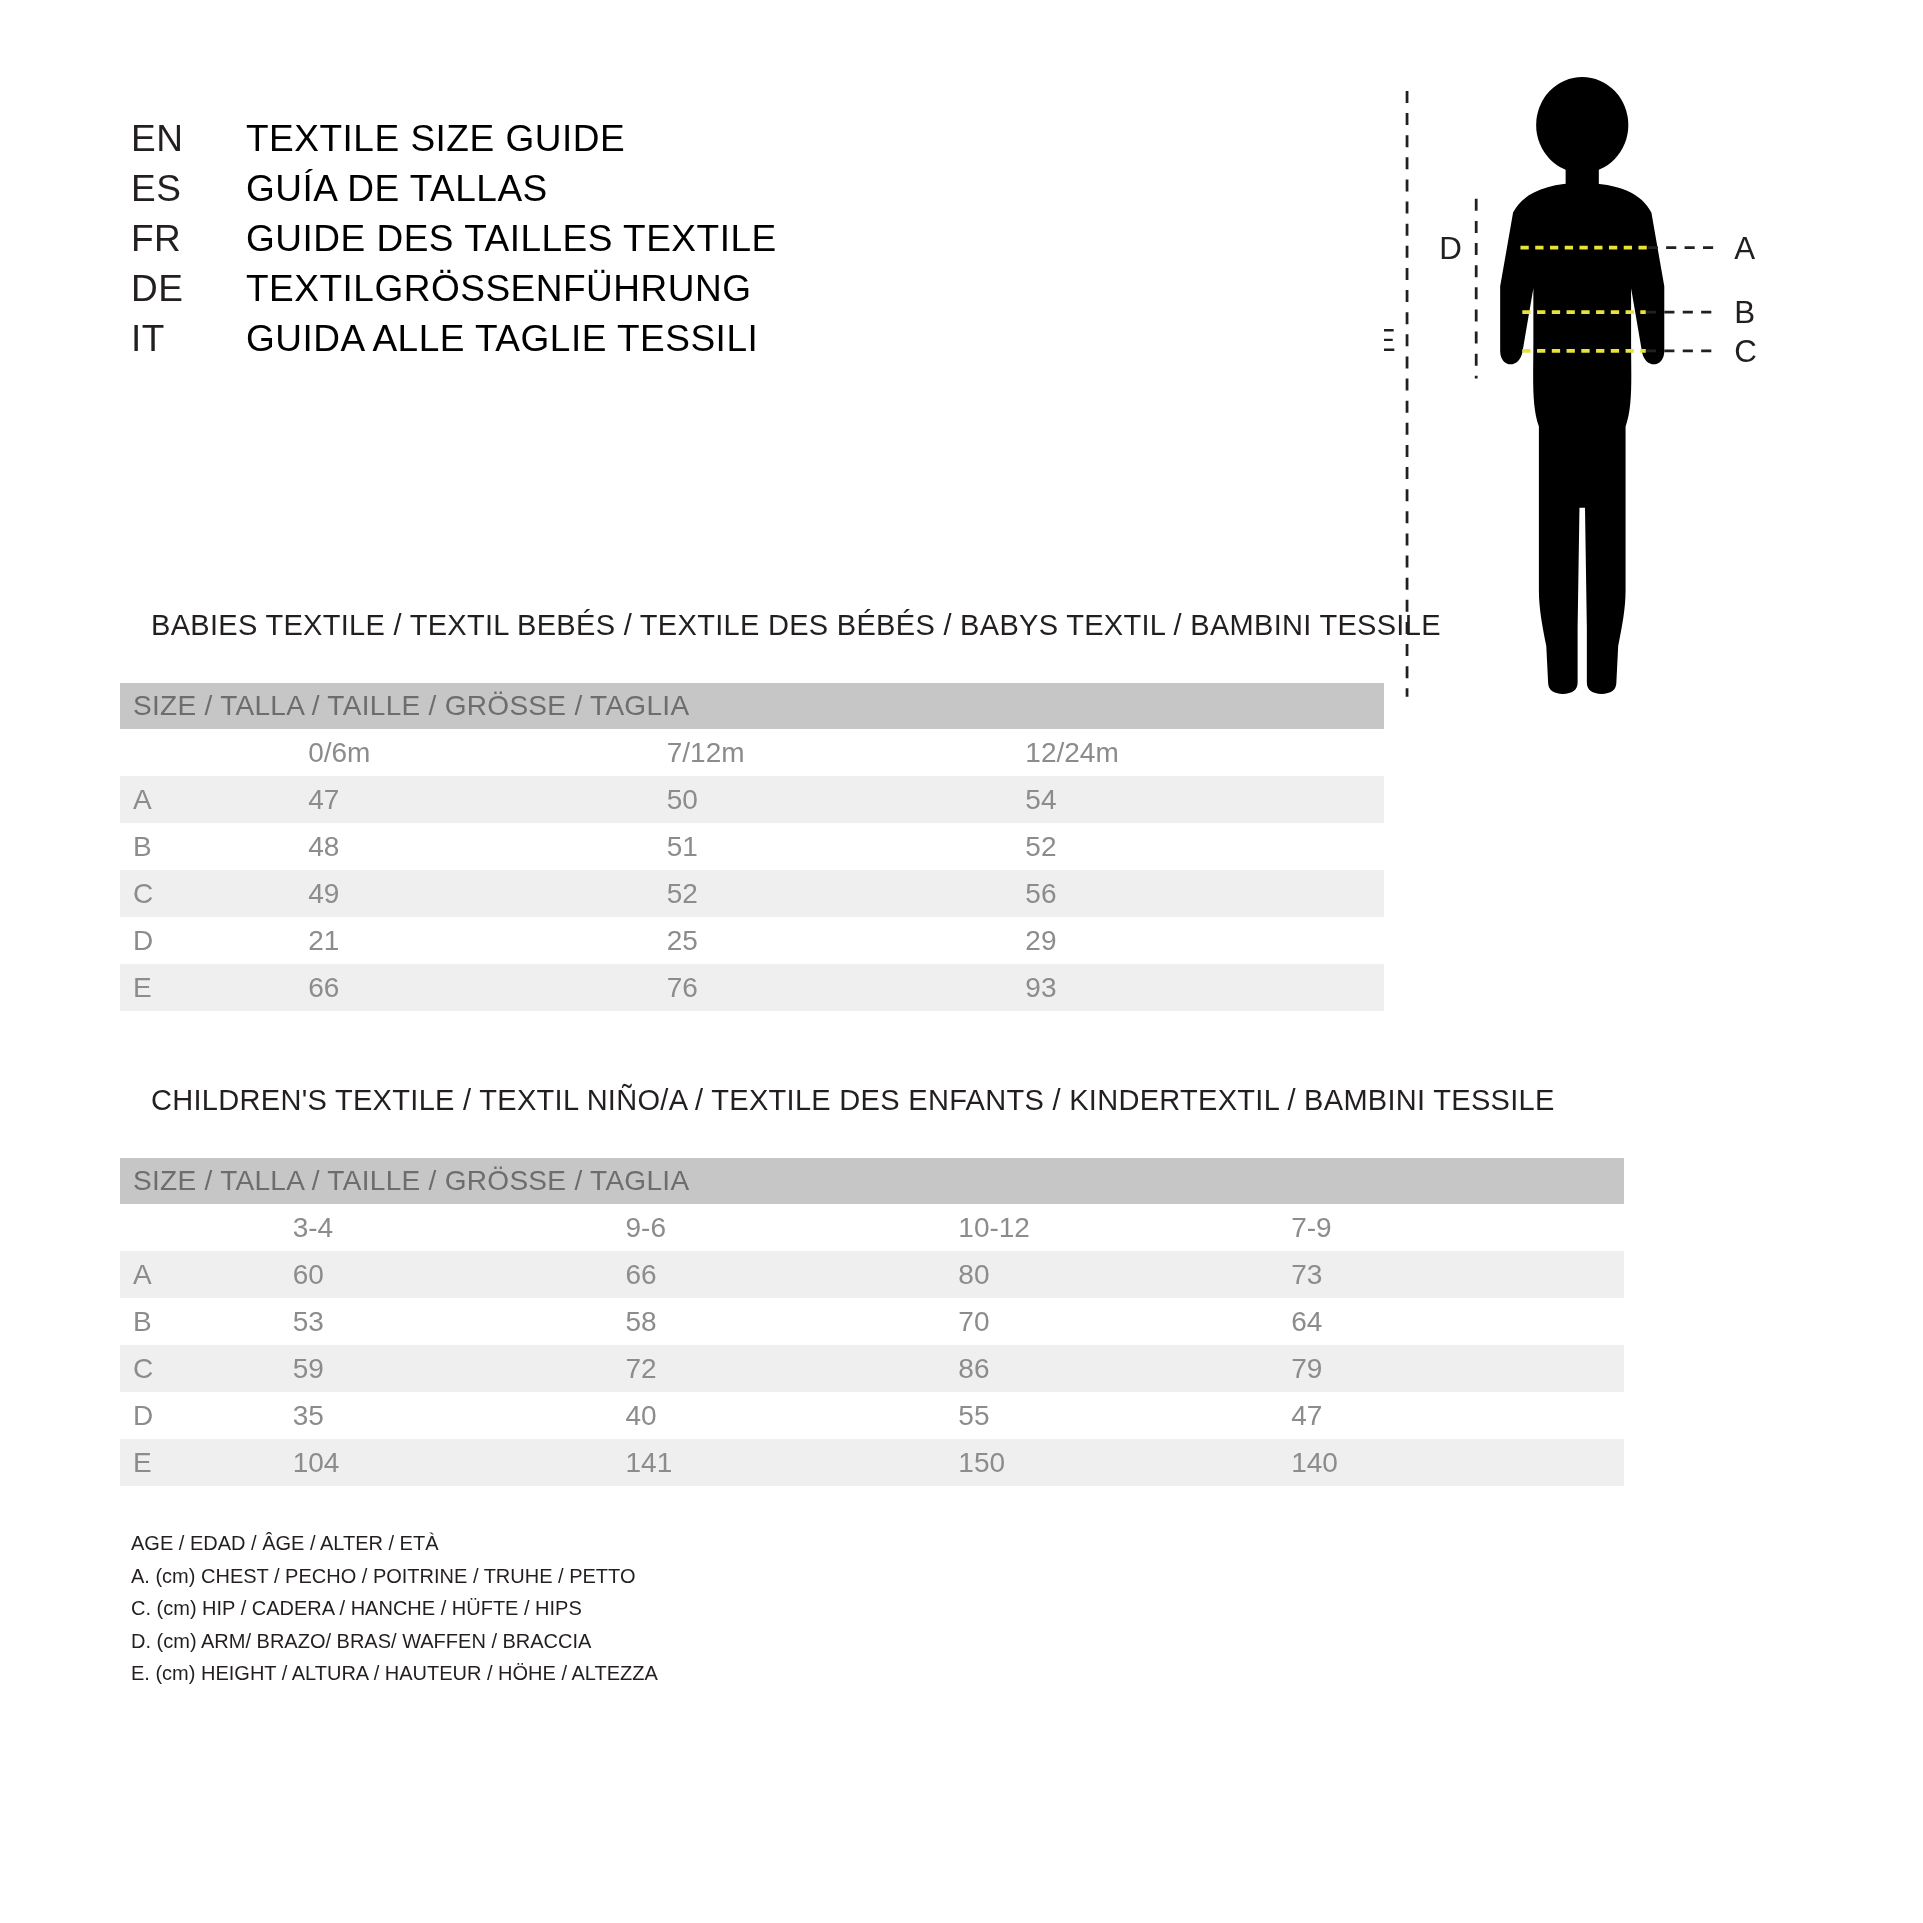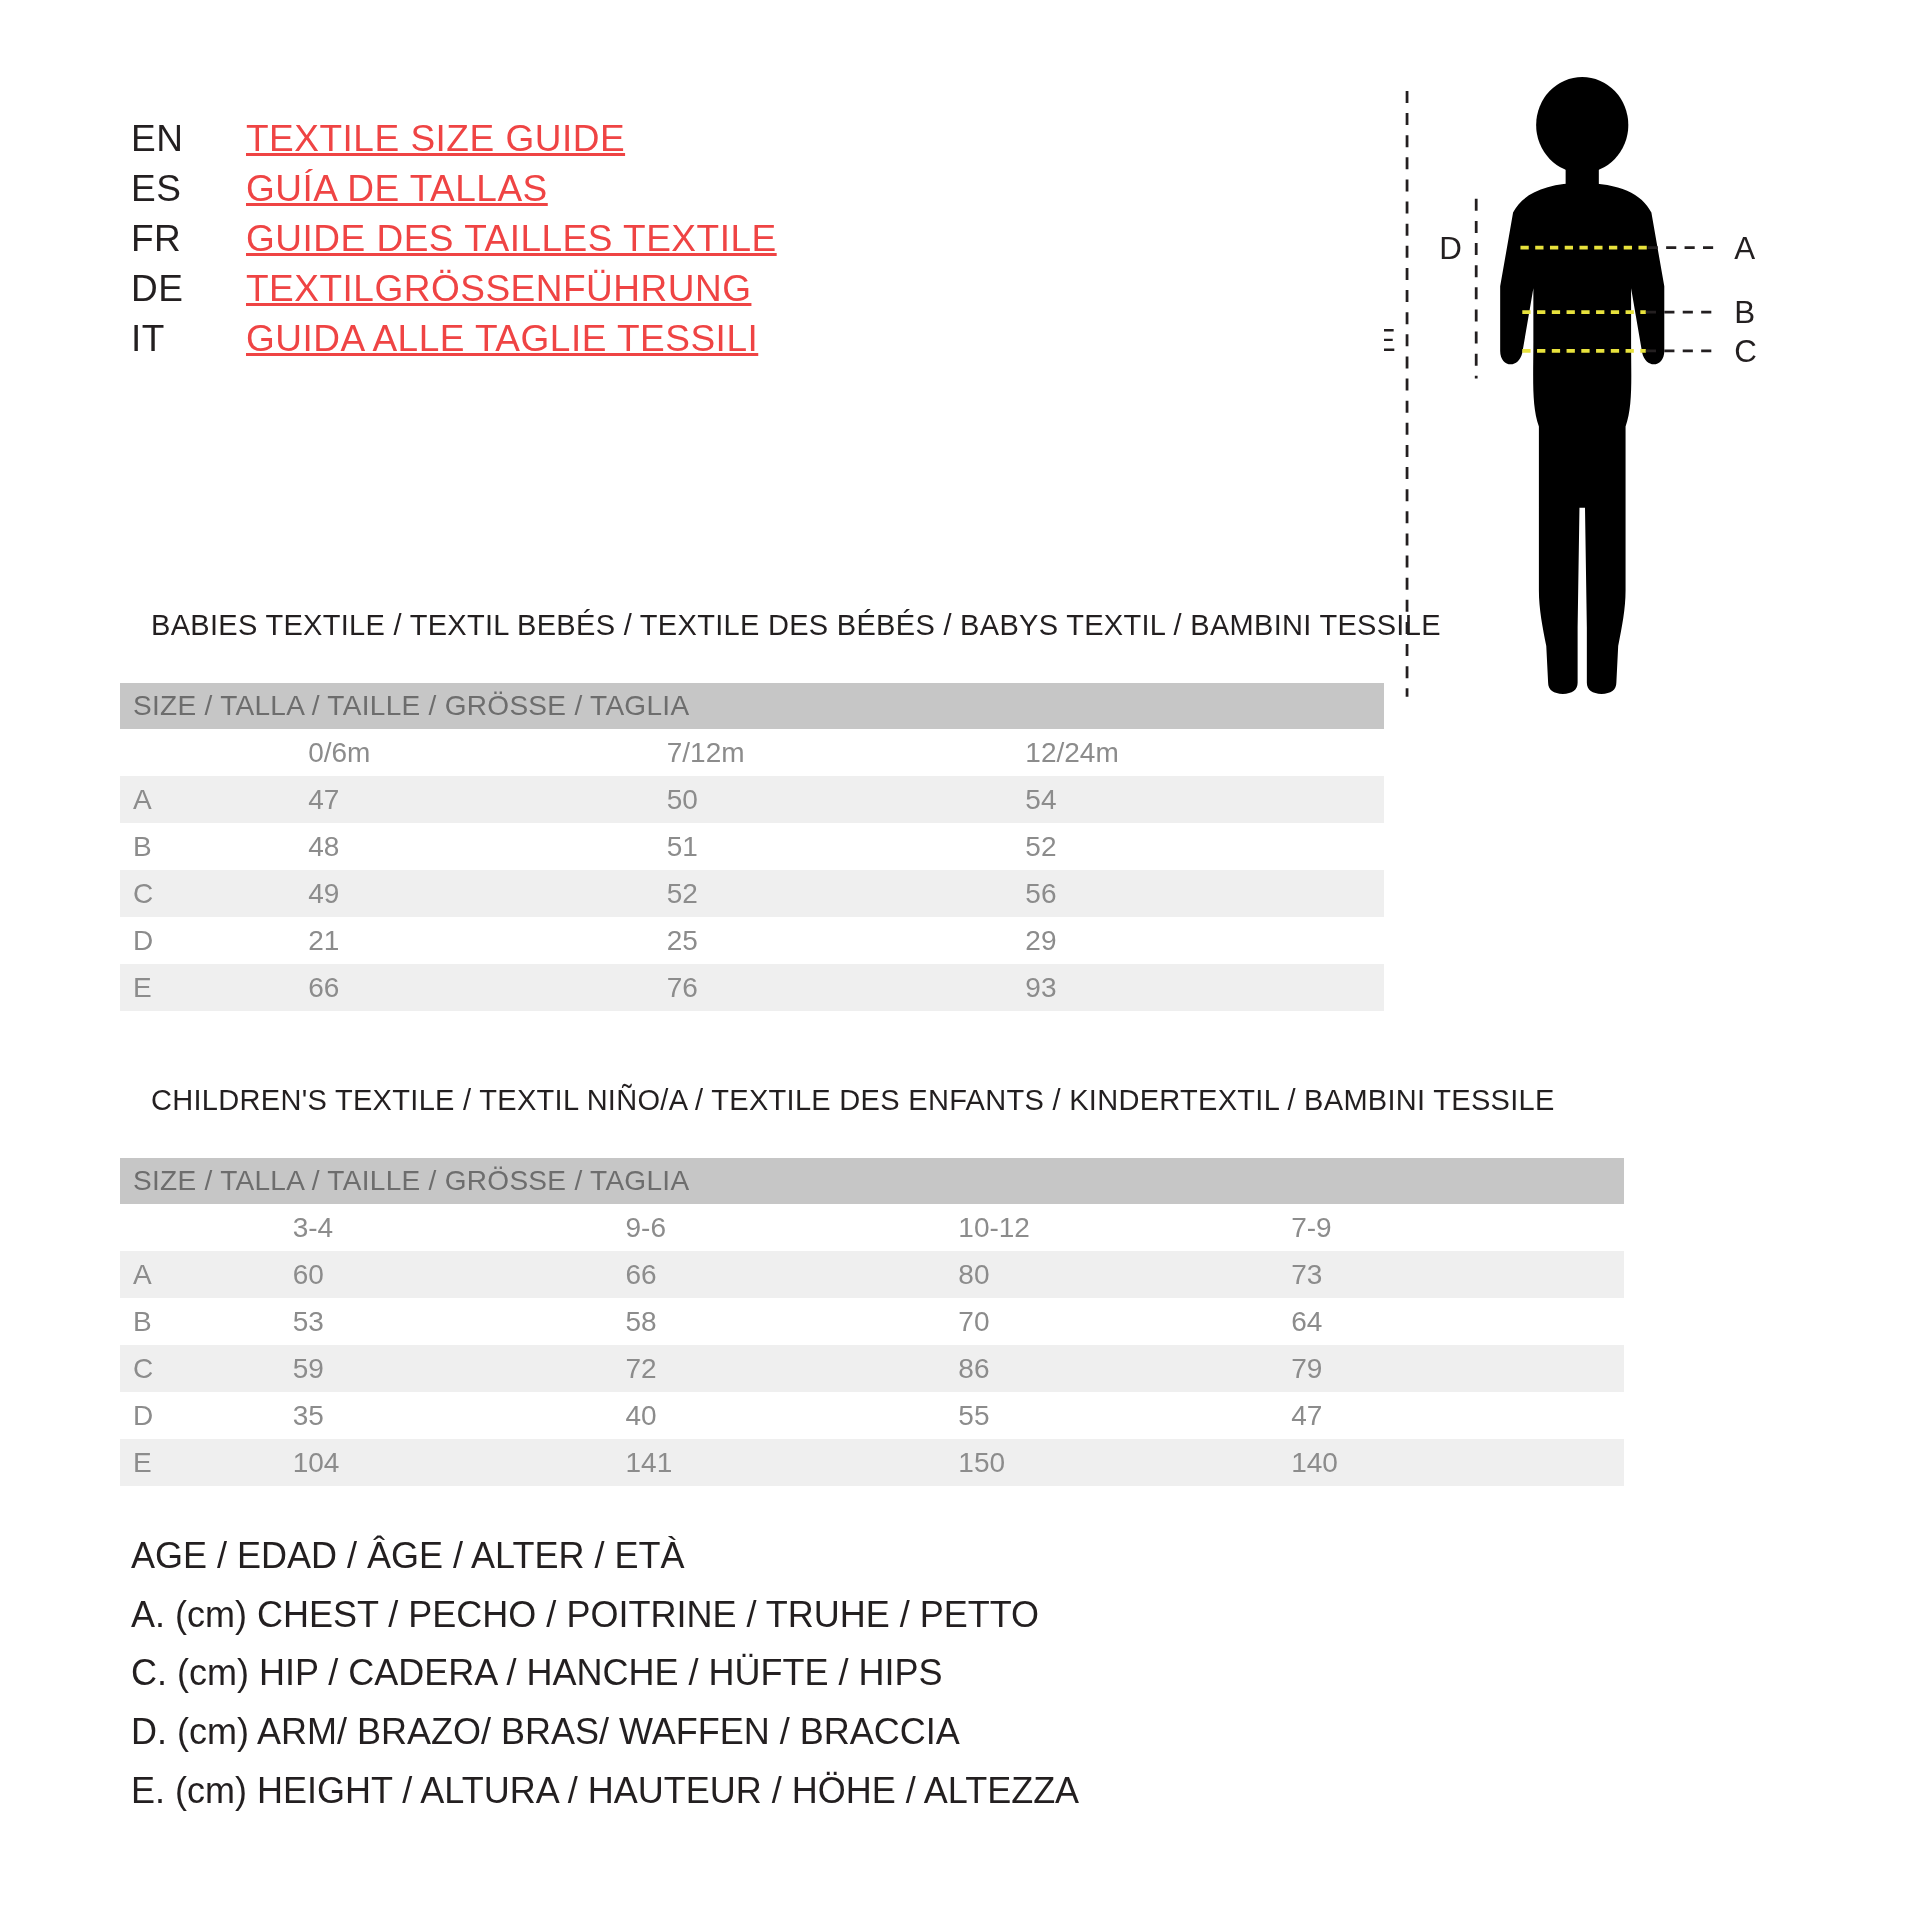--- a/index.html
+++ b/index.html
@@ -38,23 +38,22 @@
   .title-lang {
     width: 115px;
     flex: 0 0 115px;
     font-size: 37px;
     letter-spacing: 0.5px;
     color: #231f20;
   }
   .title-text {
     font-size: 37px;
     letter-spacing: 0.5px;
-    color: #ef4444;
+    color: #000000;
     white-space: nowrap;
-    text-decoration: underline;
   }
 
   
   .figure-wrap {
     position: absolute;
     left: 1384px;
     top: 74px;
     width: 461px;
     height: 646px;
   }
@@ -107,21 +106,21 @@
   .size-table td.lbl { width: 83px; padding-left: 13px; }
   .size-table td.val { width: 185px; }
   #babies-table td.val { width: 183px; }
   #children-table td.val { width: 185px; }
 
   
   .legend {
     position: absolute;
     left: 131px;
     top: 1527px;
-    font-size: 36px;
+    font-size: 20px;
     color: #231f20;
     line-height: 1.63;
   }
   .legend div { white-space: nowrap; }
 </style>
 </head>
 <body>
 
 <div class="page">
 

